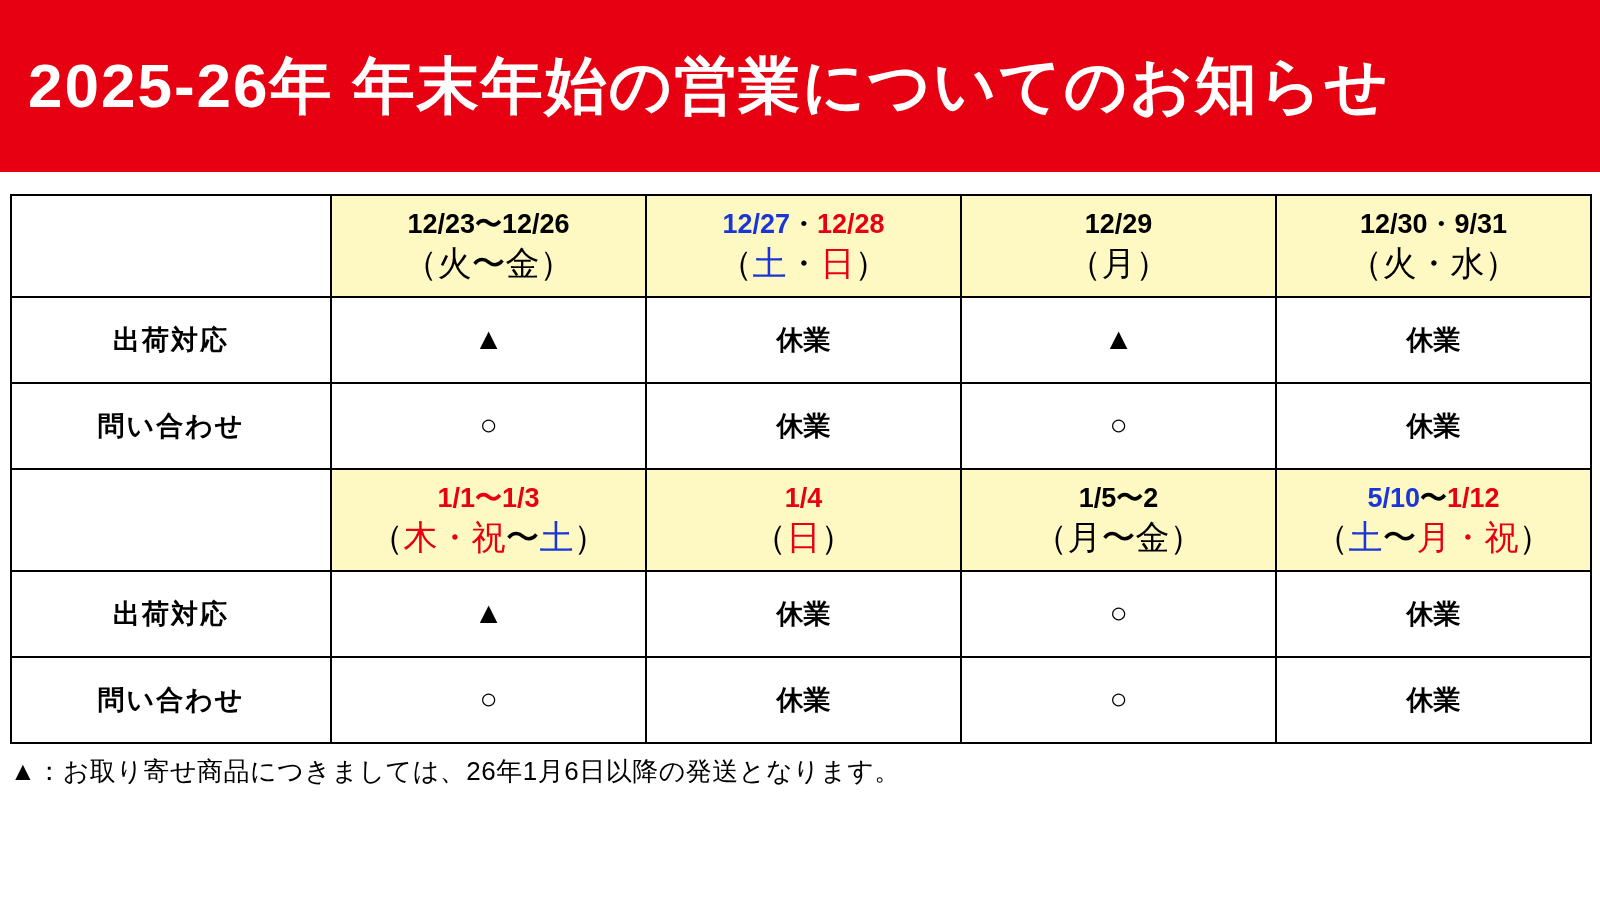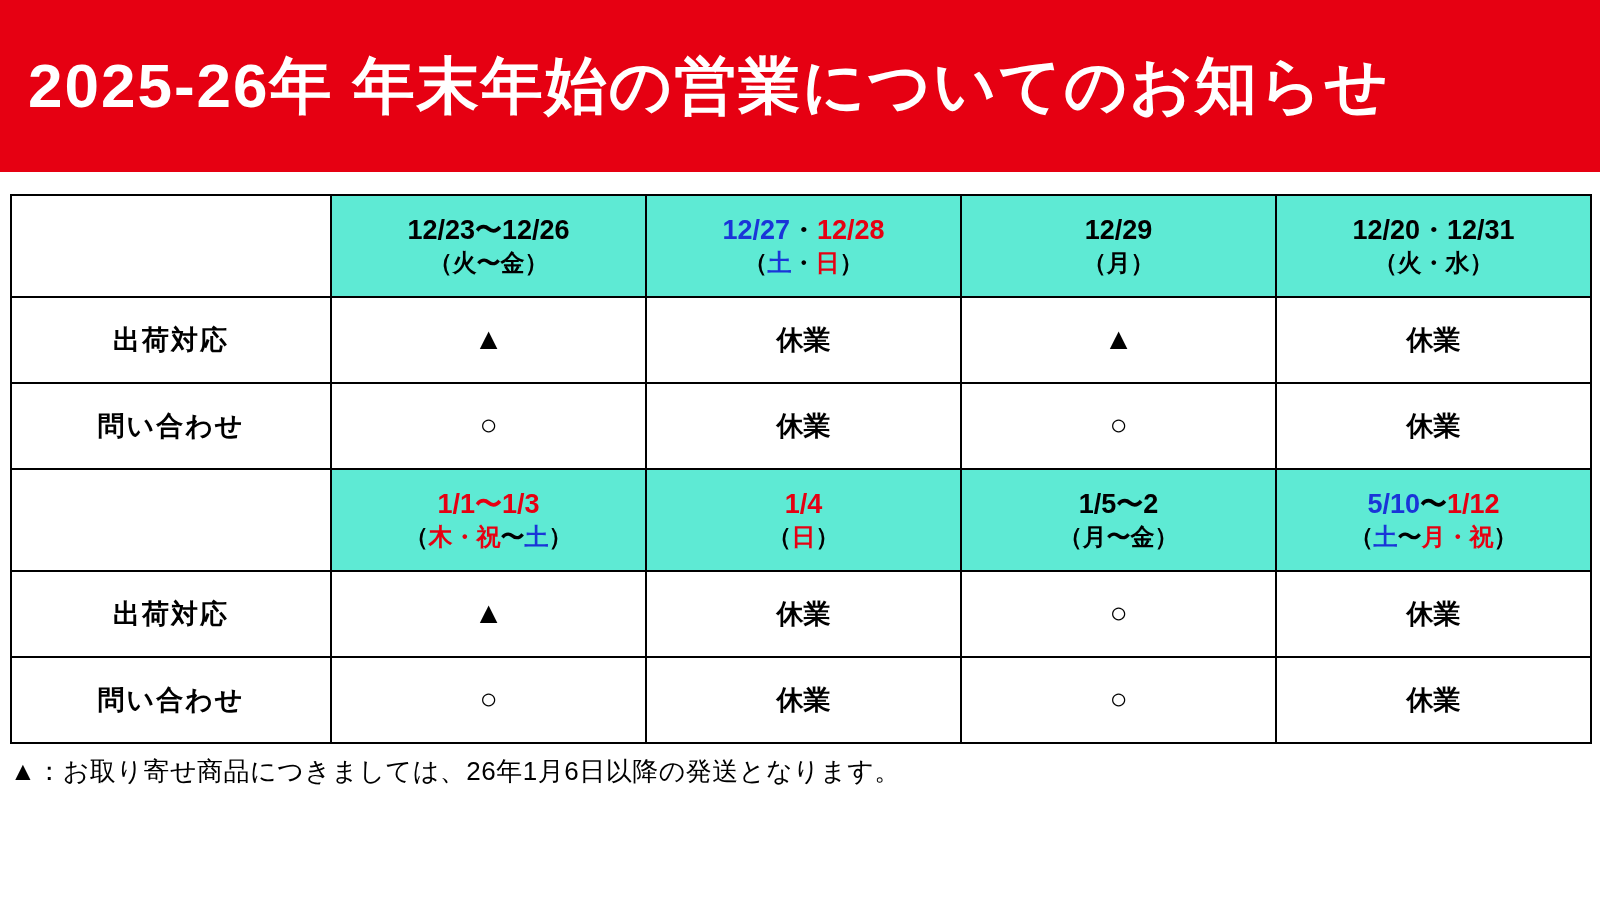--- a/index.html
+++ b/index.html
@@ -50,41 +50,41 @@
     text-align: center;
     vertical-align: middle;
     font-size: 27px;
     font-weight: bold;
     padding: 0;
   }
   col.c-label { width: 320px; }
   col.c-col   { width: 315px; }
 
   tr.date-row td {
-    background: #5eead4;
+    background: #fef9c3;
     height: 100px;
     line-height: 1.28;
     font-size: 27px;
   }
   tr.date-row td.label-cell {
     background: #ffffff;
   }
   tr.data-row td {
     height: 84px;
     background: #ffffff;
   }
   td.label-cell {
     font-size: 27px;
     font-weight: bold;
     letter-spacing: 2px;
   }
   .sub {
     display: block;
-    font-size: 24px;
-    font-weight: bold;
+    font-size: 34px;
+    font-weight: normal;
     margin-top: 0;
   }
   .red  { color: #e60012; }
   .blue { color: #1a35d8; }
   .blk  { color: #000000; }
 
   .mark {
     font-size: 30px;
     line-height: 1;
     display: inline-block;
@@ -133,21 +133,21 @@
         </td>
         <td>
           <span><span class="blue">12/27</span><span class="blk">・</span><span class="red">12/28</span></span>
           <span class="sub"><span class="blk">（</span><span class="blue">土</span><span class="blk">・</span><span class="red">日</span><span class="blk">）</span></span>
         </td>
         <td>
           <span class="blk">12/29</span>
           <span class="sub blk">（月）</span>
         </td>
         <td>
-          <span class="blk">12/20・12/31</span>
+          <span class="blk">12/30・9/31</span>
           <span class="sub blk">（火・水）</span>
         </td>
       </tr>
 
       <tr class="data-row">
         <td class="label-cell">出荷対応</td>
         <td><span class="mark">▲</span></td>
         <td><span>休業</span></td>
         <td><span class="mark">▲</span></td>
         <td><span>休業</span></td>

